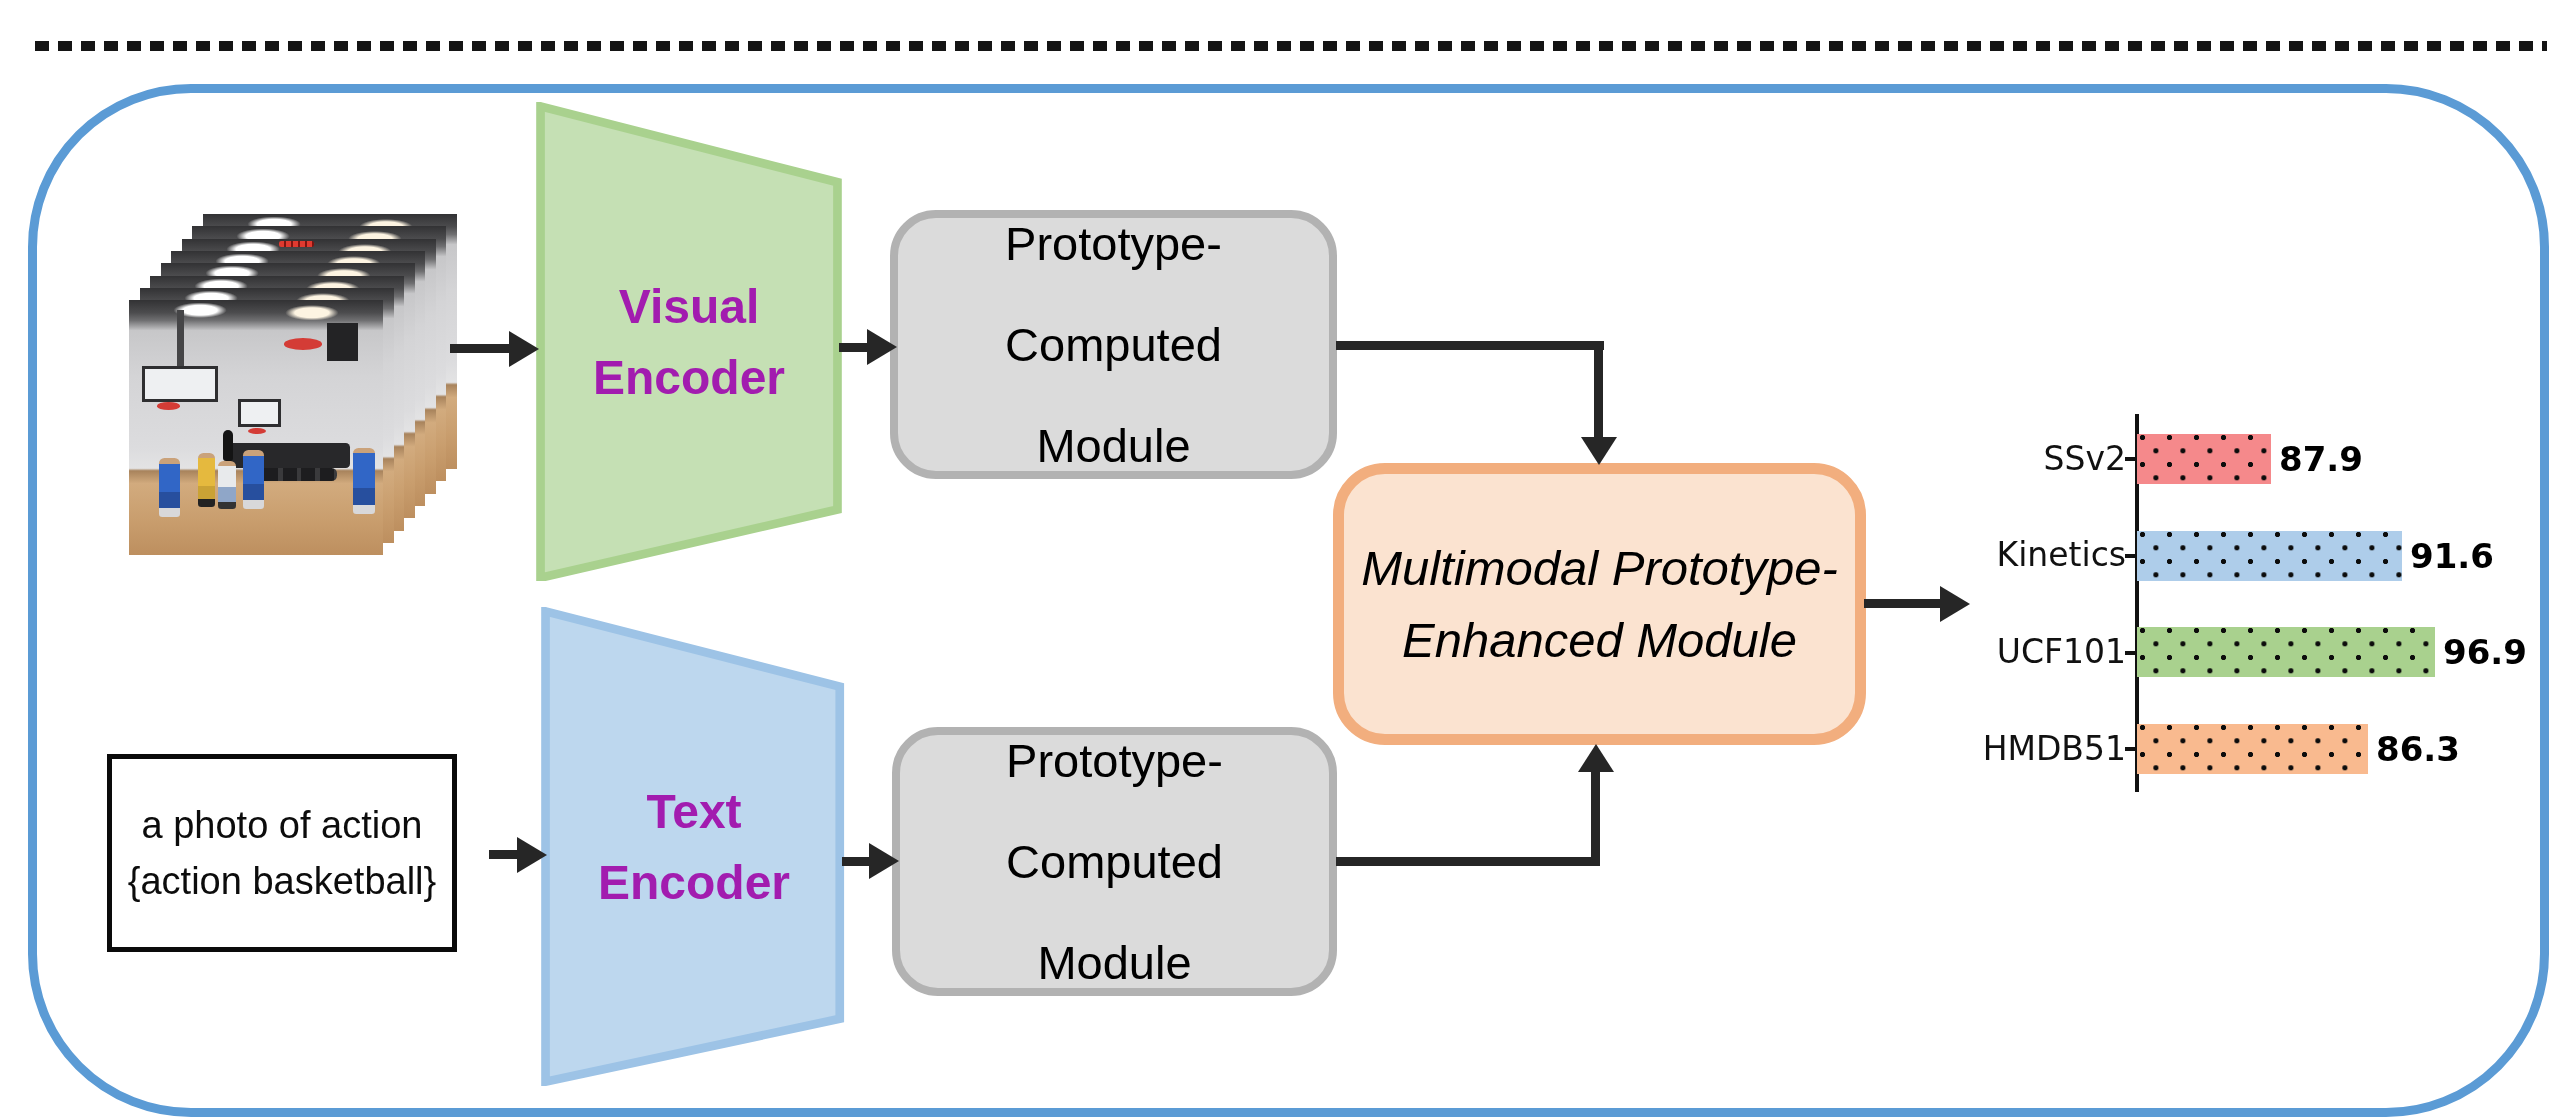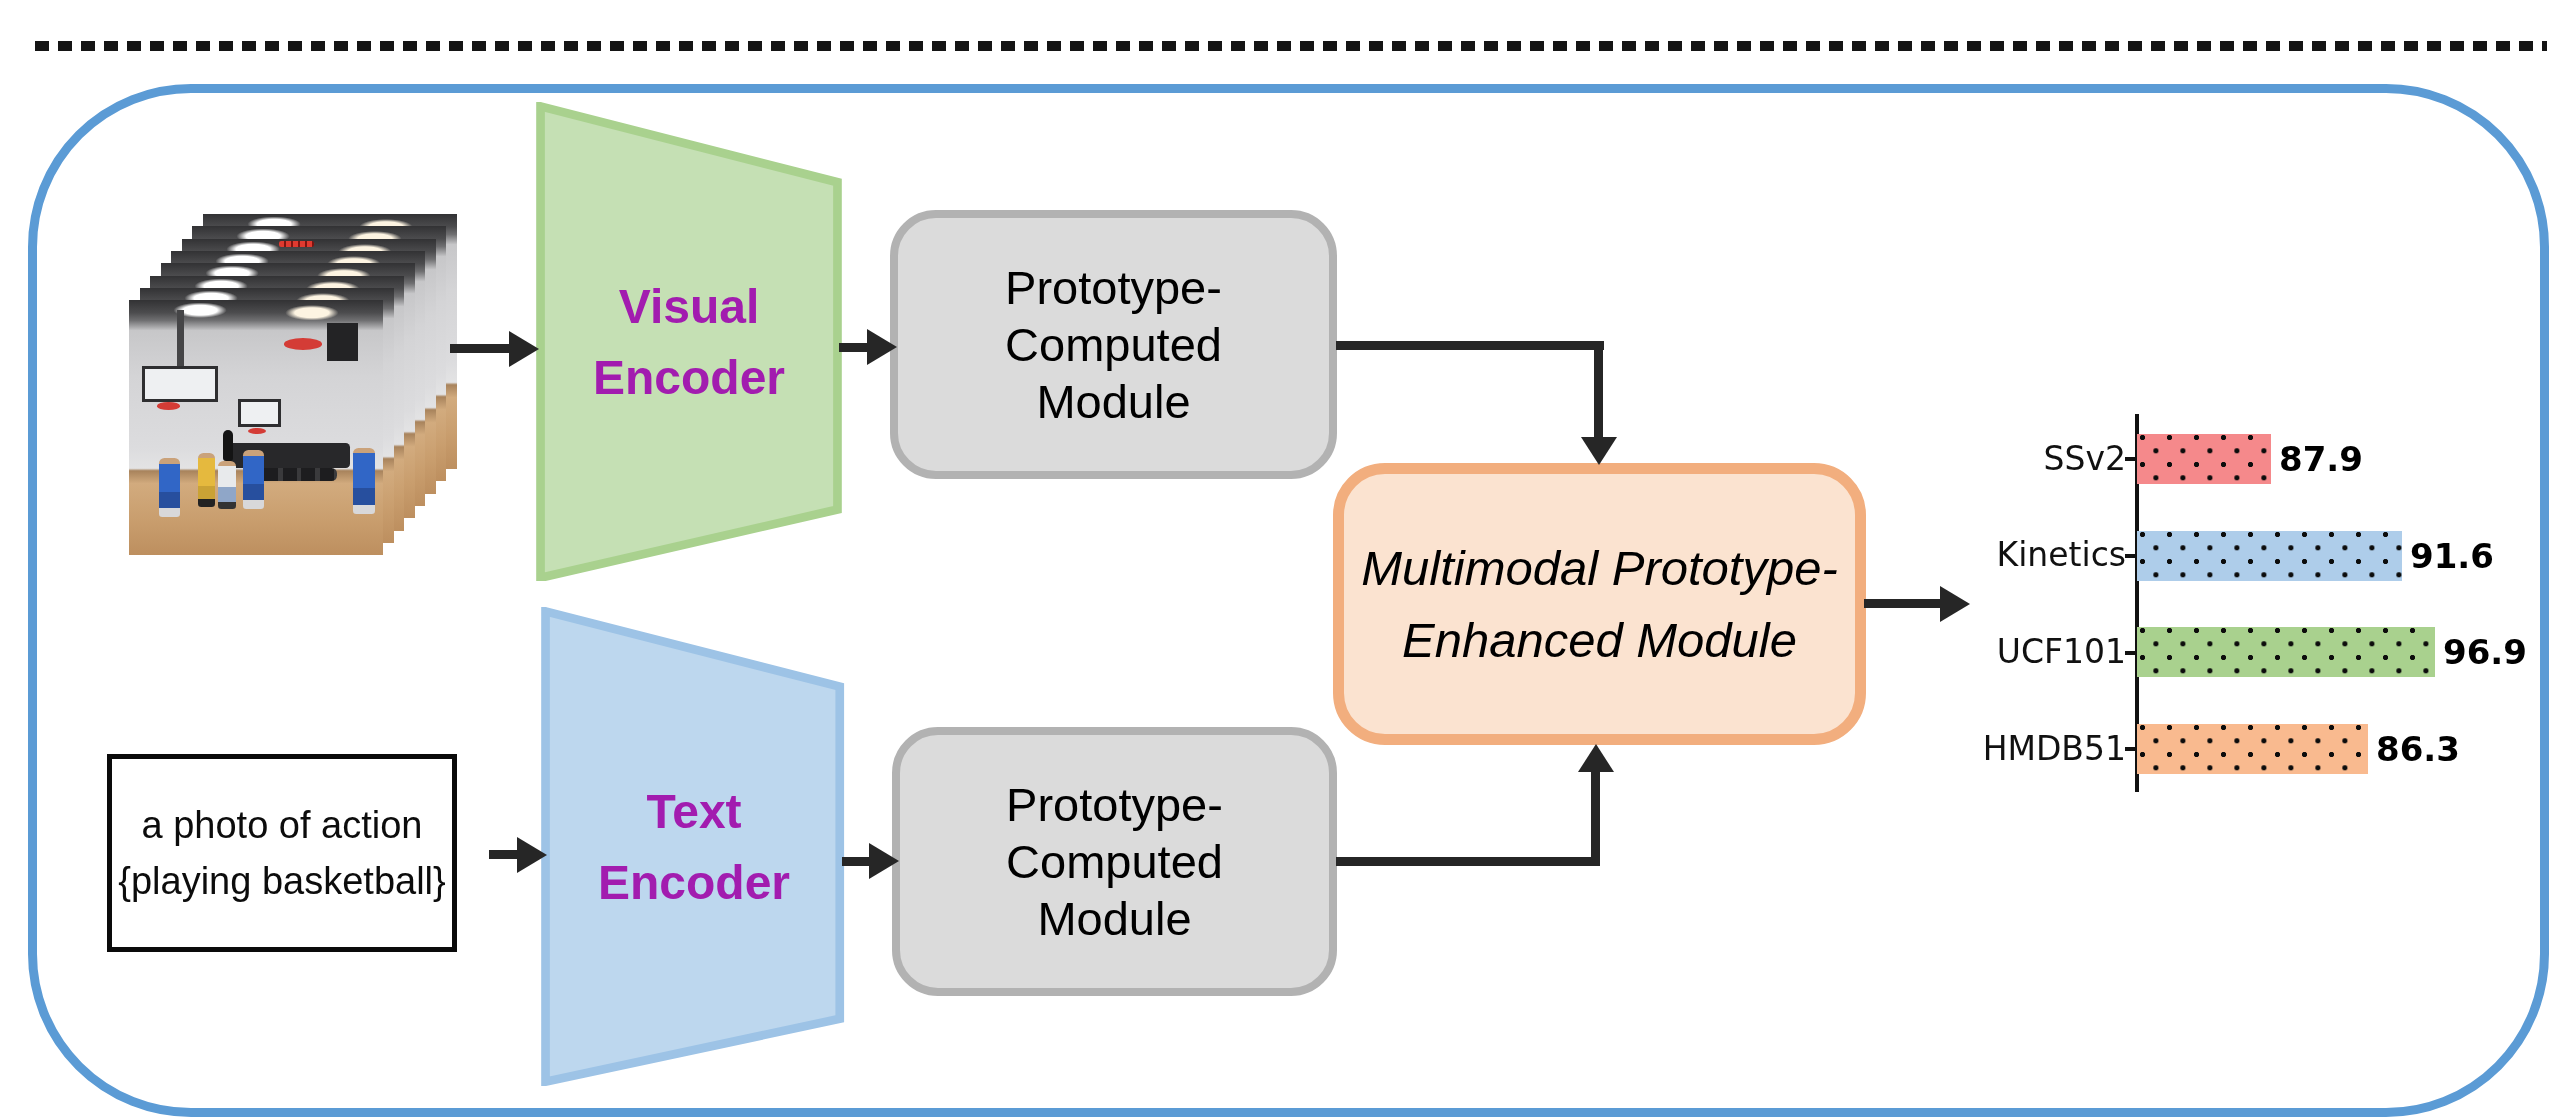--- a/index.html
+++ b/index.html
@@ -37,21 +37,21 @@
   
   .trap{position:absolute;z-index:7;}
   .enc-label{position:absolute;z-index:8;display:flex;flex-direction:column;
     align-items:center;justify-content:center;text-align:center;
     font-size:48px;line-height:71px;color:#a21caf;font-weight:bold;}
 
   
   .module{position:absolute;box-sizing:border-box;display:flex;flex-direction:column;
     align-items:center;justify-content:center;text-align:center;color:#000;z-index:7;}
   .module.gray{border-radius:46px;border:8.1px solid #B2B2B2;
-    font-size:47px;line-height:57px;}
+    font-size:47px;line-height:57px;gap:44px;}
   .module.orange{border-radius:52px;border:11px solid #F2AE7E;
     font-size:49px;line-height:72px;}
 
   
   .prompt-box{position:absolute;left:107px;top:754px;width:350px;height:198px;
     box-sizing:border-box;border:5.4px solid #0A0A0A;background:#fff;z-index:7;
     display:flex;flex-direction:column;align-items:center;justify-content:center;
     text-align:center;font-size:38px;line-height:56px;color:#0c0c0c;}
 
   
@@ -143,21 +143,21 @@
     <span>Module</span>
   </div>
 
   <div class="module orange" style="left: 1333px; top: 463px; width: 533px; height: 282px; background-color: rgb(251, 227, 208); border-color: rgb(242, 174, 126); font-style: italic;">
     <span>Multimodal Prototype-</span>
     <span>Enhanced Module</span>
   </div>
 
   <div class="prompt-box" style="background-color: rgb(255, 255, 255); border-color: rgb(10, 10, 10);">
     <span>a photo of action</span>
-    <span>{playing basketball}</span>
+    <span>{action basketball}</span>
   </div>
 
   <div class="aline" style="left:450px;top:344px;width:59px;height:8.7px"></div>
   <div class="ahead right" style="left:509px;top:331px"></div>
 
   <div class="aline" style="left:839px;top:343px;width:28px;height:8.7px"></div>
   <div class="ahead right" style="left:867px;top:329px"></div>
 
   <div class="aline" style="left:1336px;top:341px;width:268px;height:8.7px"></div>
   <div class="aline" style="left:1594px;top:341px;width:8.7px;height:98px"></div>

